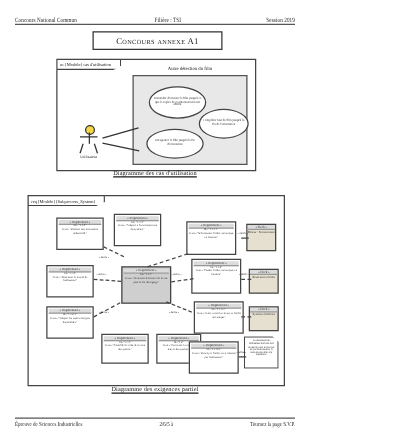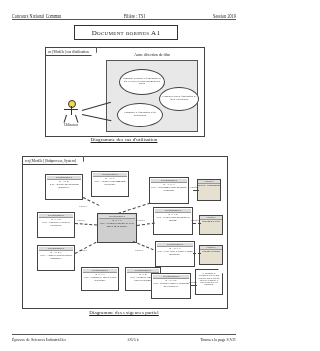--- a/index.html
+++ b/index.html
@@ -90,21 +90,21 @@
 
 <div class="page">
 
   <div class="hdr">
     <span>Concours National Commun</span>
     <span class="mid">Filière : TSI</span>
     <span>Session 2019</span>
   </div>
 
   <div class="title-box">
-    <span>Document bobines A1</span>
+    <span>Concours annexe A1</span>
   </div>
 
   <div class="frame" id="ucFrame">
     <div class="frame-tab">uc [Modèle] cas d'utilisation</div>
 
     <div class="uc-sys">
       <div class="uc-sys-label">Autre détection du film</div>
       <div class="ellipse" id="uc1">Demander d'orienter le film jusqu'à ce que le repère de positionnement soit atteint</div>
       <div class="ellipse" id="uc2">Compléter tout de film jusqu'à la fin de l'orientation</div>
       <div class="ellipse" id="uc3">Enregistrer le film jusqu'à la fin d'orientation</div>

